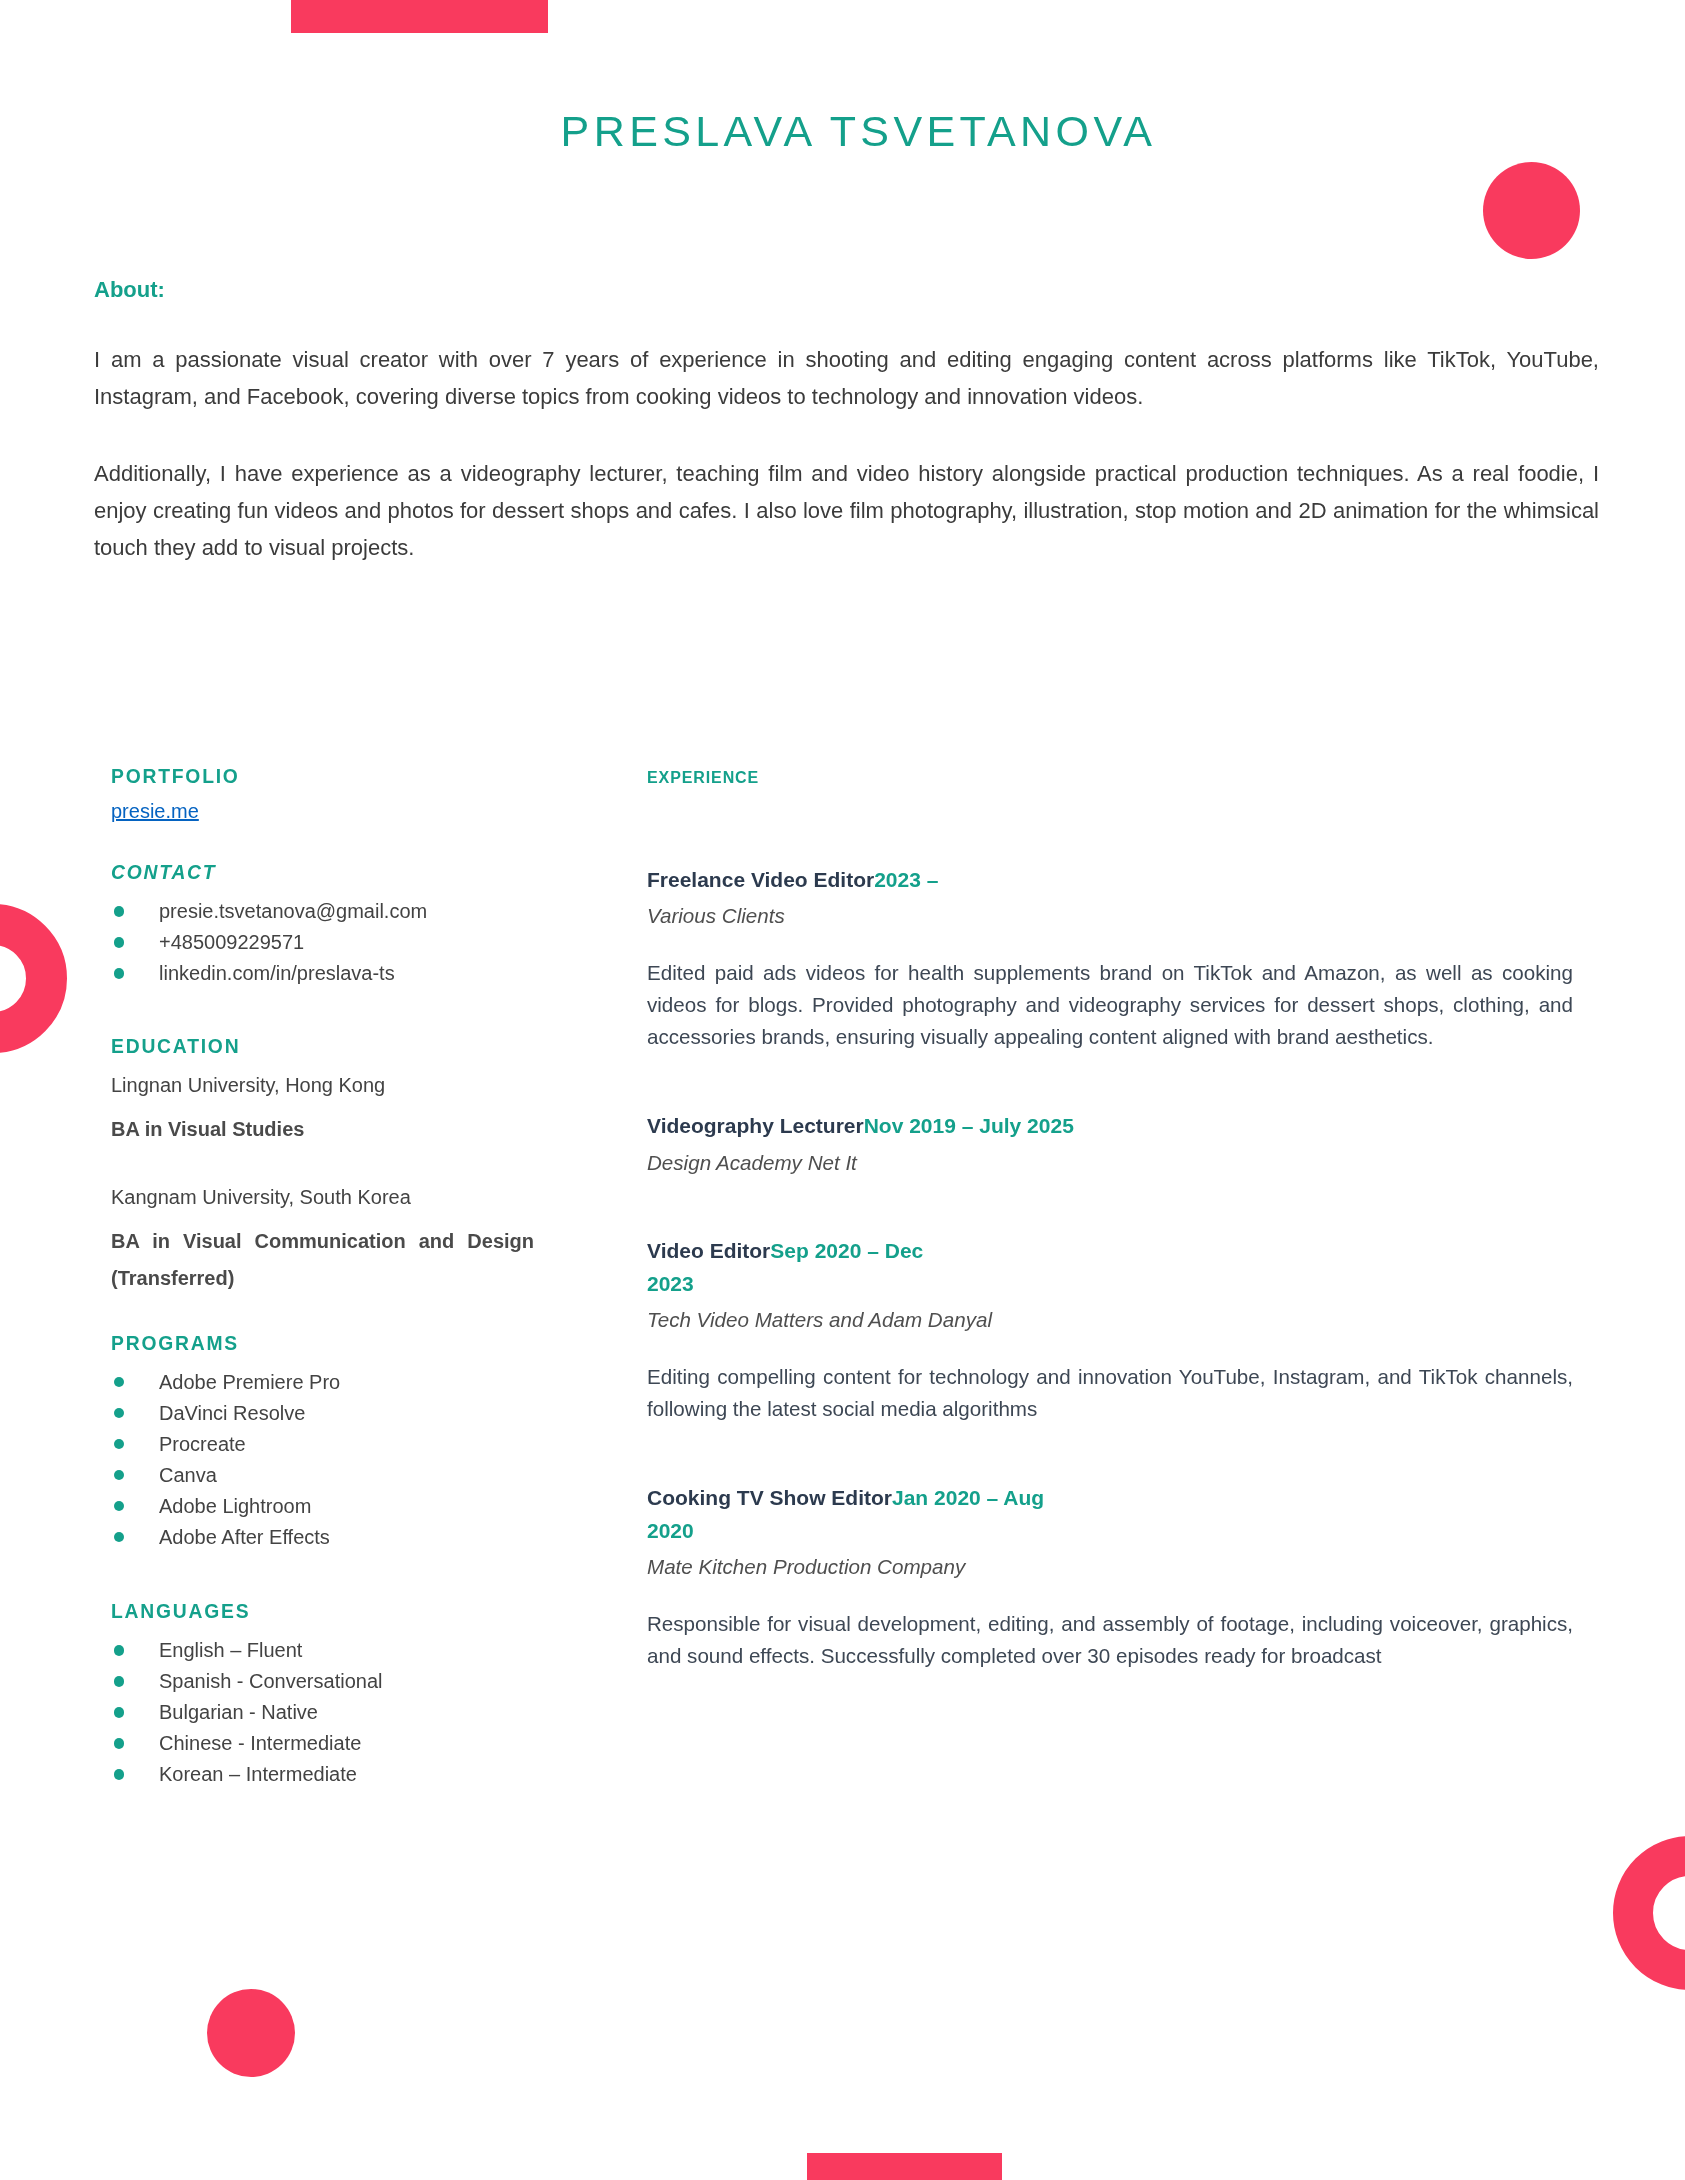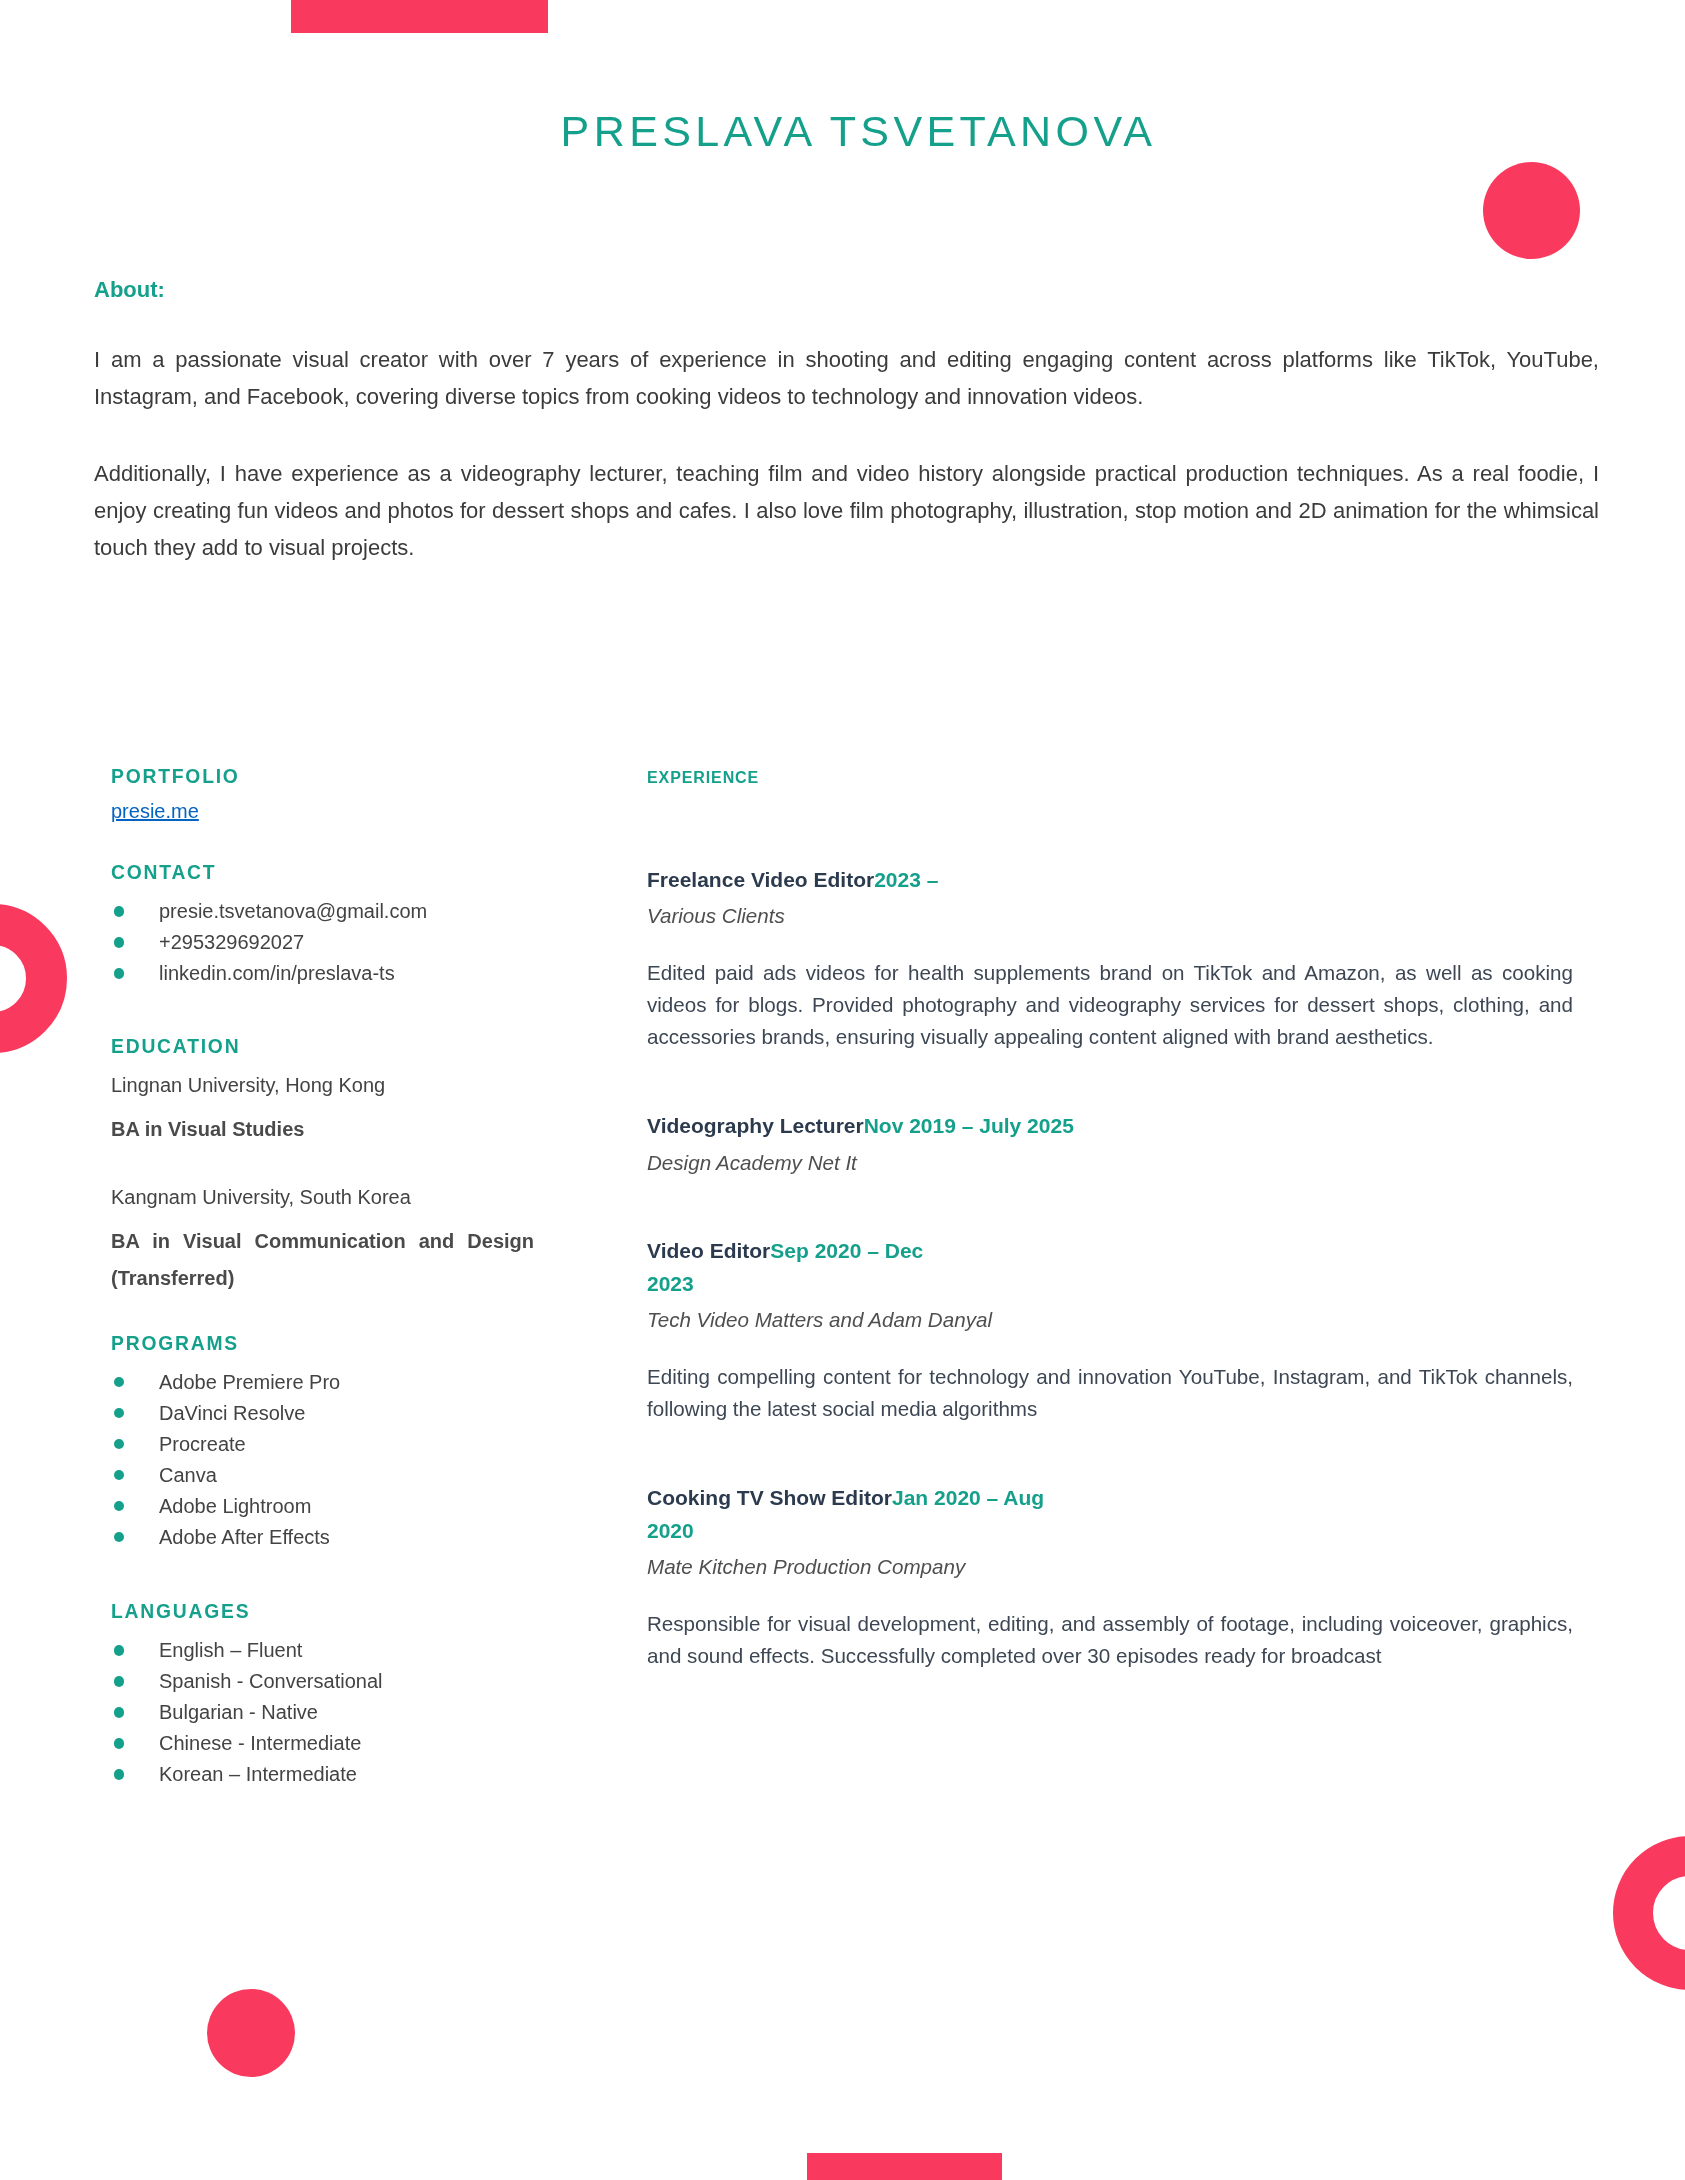--- a/index.html
+++ b/index.html
@@ -33,21 +33,21 @@
   }
   
   .about{position:absolute;left:94px;top:276px;width:1513px;}
   .about-h{font-size:22px;line-height:28px;font-weight:bold;color:var(--teal);margin:0 0 37px 0;}
   .about p{margin:0 8px 40px 0;font-size:22px;line-height:37px;text-align:justify;color:var(--body);}
   
   .sidebar{position:absolute;left:111px;top:765px;width:423px;}
   .side-h{font-size:19.3px;line-height:24.6px;font-weight:bold;letter-spacing:1.8px;color:var(--teal);margin:0;}
   .side-link{display:inline-block;margin-top:8.8px;font-size:20px;line-height:26px;
              color:var(--link);text-decoration:underline;}
-  .mt-42{margin-top:37px;} .mt-52{margin-top:46px;} .mt-40{margin-top:35px;} .mt-54{margin-top:47px;}
+  .mt-42{margin-top:37px;font-style:italic;} .mt-52{margin-top:46px;} .mt-40{margin-top:35px;} .mt-54{margin-top:47px;}
   .side-ul{list-style:none;margin:10.5px 0 0 0;padding:0;}
   .side-ul li{position:relative;padding-left:48px;font-size:20px;line-height:31px;color:#434343;}
   .side-ul li::before{content:"";position:absolute;left:2.6px;top:9.7px;width:10.5px;height:10.5px;
                       border-radius:50%;background:var(--teal);}
   .edu-school{margin-top:10.5px;font-size:20px;line-height:28px;color:#434343;}
   .edu-school.gap{margin-top:35px;}
   .edu-degree{margin-top:12.3px;font-size:20px;line-height:37px;font-weight:bold;color:#4a4a4a;text-align:justify;}
   
   .main{position:absolute;left:647px;top:765px;width:926px;}
   .exp-h{font-size:16px;line-height:26px;font-weight:bold;letter-spacing:0.9px;color:var(--teal);margin:0;}
@@ -80,21 +80,21 @@
   <p>Additionally, I have experience as a videography lecturer, teaching film and video history alongside practical production techniques. As a real foodie, I enjoy creating fun videos and photos for dessert shops and cafes. I also love film photography, illustration, stop motion and 2D animation for the whimsical touch they add to visual projects.</p>
 </section>
 
 <aside class="sidebar">
   <h3 class="side-h">PORTFOLIO</h3>
   <a class="side-link">presie.me</a>
 
   <h3 class="side-h mt-42">CONTACT</h3>
   <ul class="side-ul">
     <li>presie.tsvetanova@gmail.com</li>
-    <li>+295329692027</li>
+    <li>+485009229571</li>
     <li>linkedin.com/in/preslava-ts</li>
   </ul>
 
   <h3 class="side-h mt-52">EDUCATION</h3>
   <div class="edu-school">Lingnan University, Hong Kong</div>
   <div class="edu-degree">BA in Visual Studies</div>
   <div class="edu-school gap">Kangnam University, South Korea</div>
   <div class="edu-degree">BA in Visual Communication and Design (Transferred)</div>
 
   <h3 class="side-h mt-40">PROGRAMS</h3>

